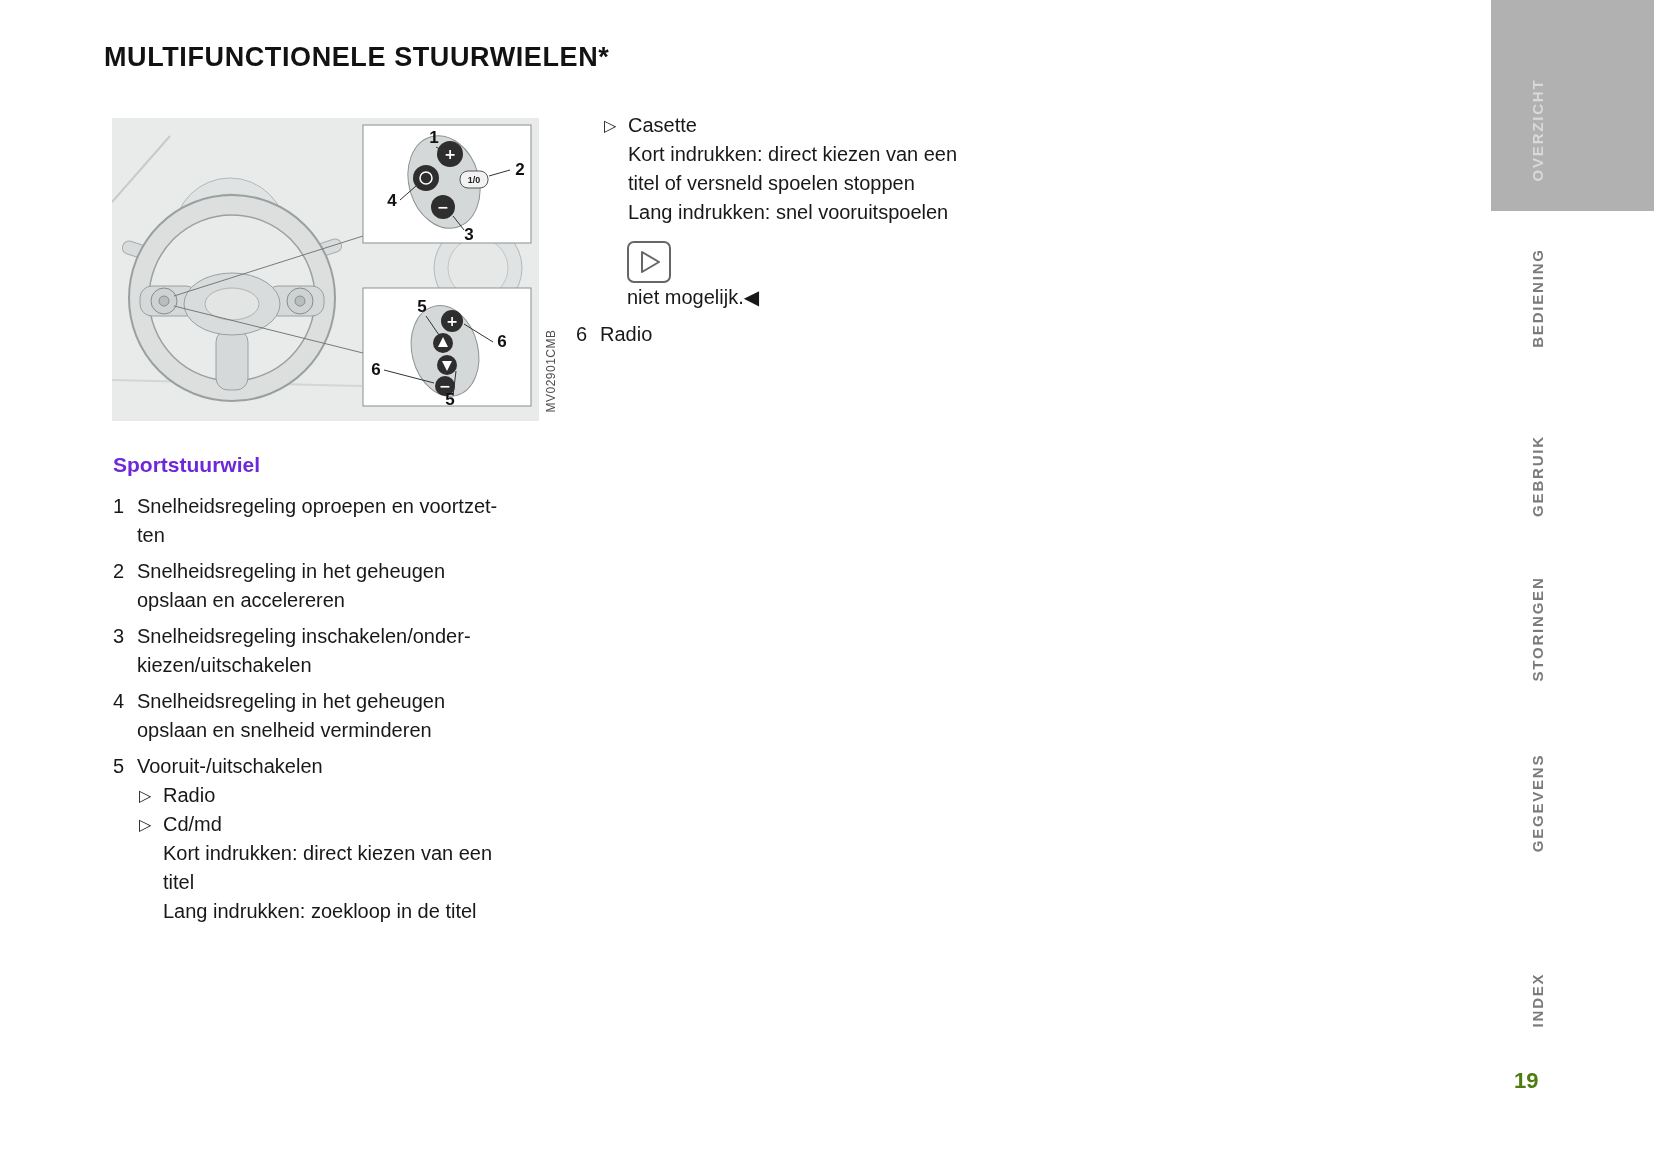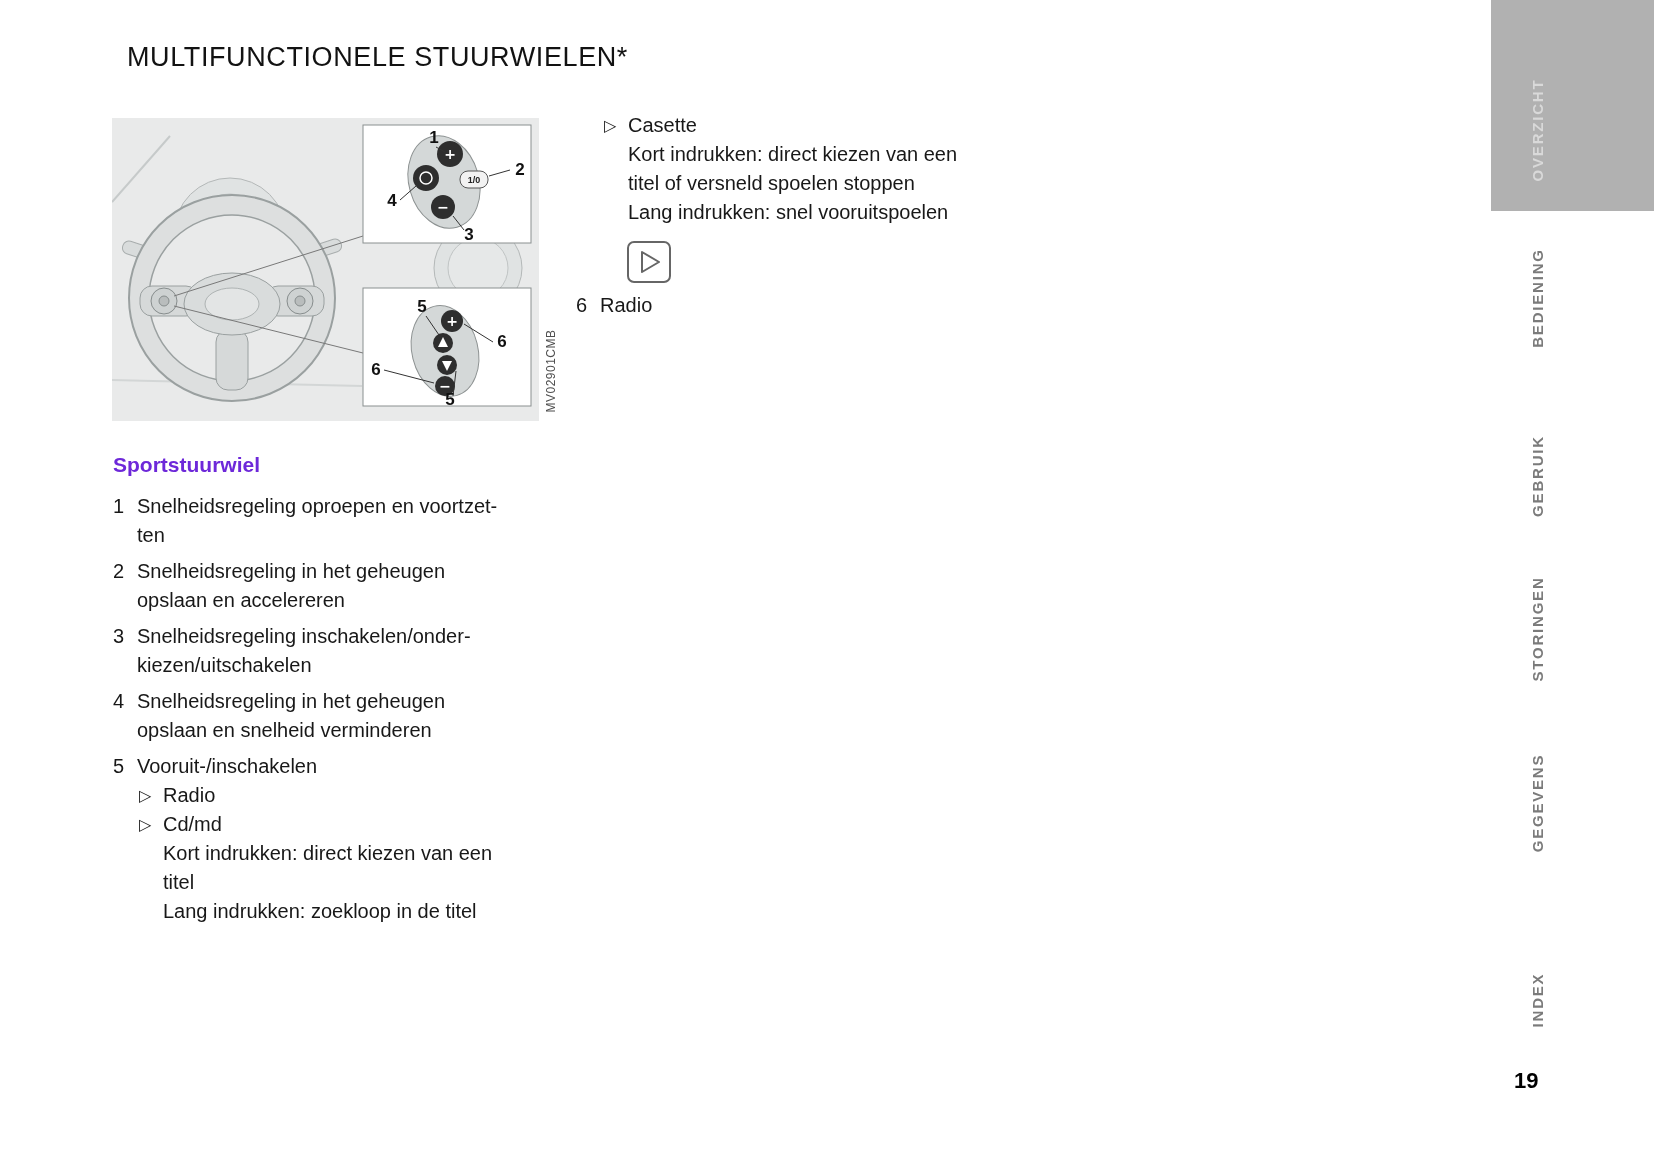--- a/index.html
+++ b/index.html
@@ -2,22 +2,22 @@
 <html><head>
 <meta charset="utf-8">
 <style>
   * { margin:0; padding:0; box-sizing:border-box; }
   html,body { background:#ffffff; }
   .page {
     position:relative; width:1654px; height:1158px; background:#ffffff;
     font-family:"Liberation Sans", sans-serif; color:#181818; overflow:hidden;
   }
   .title {
-    position:absolute; left:127px; top:42px;
-    font-size:27px; font-weight:400; letter-spacing:.6px; color:#121212;
+    position:absolute; left:104px; top:42px;
+    font-size:27px; font-weight:700; letter-spacing:.6px; color:#121212;
   }
   .figure { position:absolute; left:112px; top:118px; width:427px; height:303px; }
   .figure-code {
     position:absolute; left:551px; top:371px;
     transform:translate(-50%,-50%) rotate(-90deg);
     font-size:12px; color:#4f4f4f; letter-spacing:.5px; white-space:nowrap;
   }
   .col { position:absolute; font-size:20px; line-height:29px; }
   .left-col  { left:113px; top:450px; width:468px; }
   .right-col { left:576px; top:111px; width:478px; }
@@ -40,21 +40,21 @@
   .vol-row { display:flex; margin-top:8px; }
   .vol-row .num { width:24px; flex:0 0 24px; }
   .active-block { position:absolute; left:1491px; top:0; width:163px; height:211px; background:#b1b1b1; }
   .vtab {
     position:absolute; left:1537px;
     transform:translate(-50%,-50%) rotate(-90deg);
     font-size:15px; font-weight:700; letter-spacing:1.8px;
     color:#7b7b7b; white-space:nowrap;
   }
   .vtab.active { color:#d9d9d9; }
-  .page-num { position:absolute; left:1514px; top:1068px; font-size:22px; font-weight:700; color:#000000; }
+  .page-num { position:absolute; left:1514px; top:1068px; font-size:22px; font-weight:700; color:#4d7c0f; }
   svg text.callout   { font-family:"Liberation Sans",sans-serif; font-size:17px; font-weight:700; fill:#111; text-anchor:middle; }
   svg text.btn-glyph { font-family:"DejaVu Sans",sans-serif; font-size:14px; font-weight:700; fill:#ffffff; text-anchor:middle; }
   svg text.pill-glyph{ font-family:"Liberation Sans",sans-serif; font-size:9px; font-weight:700; fill:#222; text-anchor:middle; }
 </style>
 </head>
 <body>
 
 <div class="page">
 
   <h1 class="title">MULTIFUNCTIONELE STUURWIELEN*</h1>
@@ -150,21 +150,21 @@
       <span class="txt">Snelheidsregeling inschakelen/onder-
 kiezen/uitschakelen</span>
     </div>
     <div class="item">
       <span class="num">4</span>
       <span class="txt">Snelheidsregeling in het geheugen
 opslaan en snelheid verminderen</span>
     </div>
     <div class="item" style="margin-bottom:0;">
       <span class="num">5</span>
-      <span class="txt">Vooruit-/inschakelen</span>
+      <span class="txt">Vooruit-/uitschakelen</span>
     </div>
 
     <div class="sub" style="margin-left:26px;">
       <div class="sub-head">
         <span class="bullet">▷</span>
         <span>Radio</span>
       </div>
     </div>
     <div class="sub" style="margin-left:26px;">
       <div class="sub-head">
@@ -188,20 +188,21 @@
 Lang indrukken: snel vooruitspoelen</div>
     </div>
 
     <div class="note-row">
       <span class="note-icon">
         <svg width="36" height="36" viewBox="0 0 36 36">
           <polygon points="11,8 28,18 11,28" fill="none" stroke="#666" stroke-width="2" stroke-linejoin="round"></polygon>
         </svg>
       </span>
     </div>
+    <div class="note-below">niet mogelijk.◀</div>
 
     <div class="vol-row">
       <span class="num">6</span>
       <span>Radio</span>
     </div>
   </section>
 
   <div class="active-block"></div>
   <div class="vtab active" style="top:130px;">OVERZICHT</div>
   <div class="vtab" style="top:298px;">BEDIENING</div>

